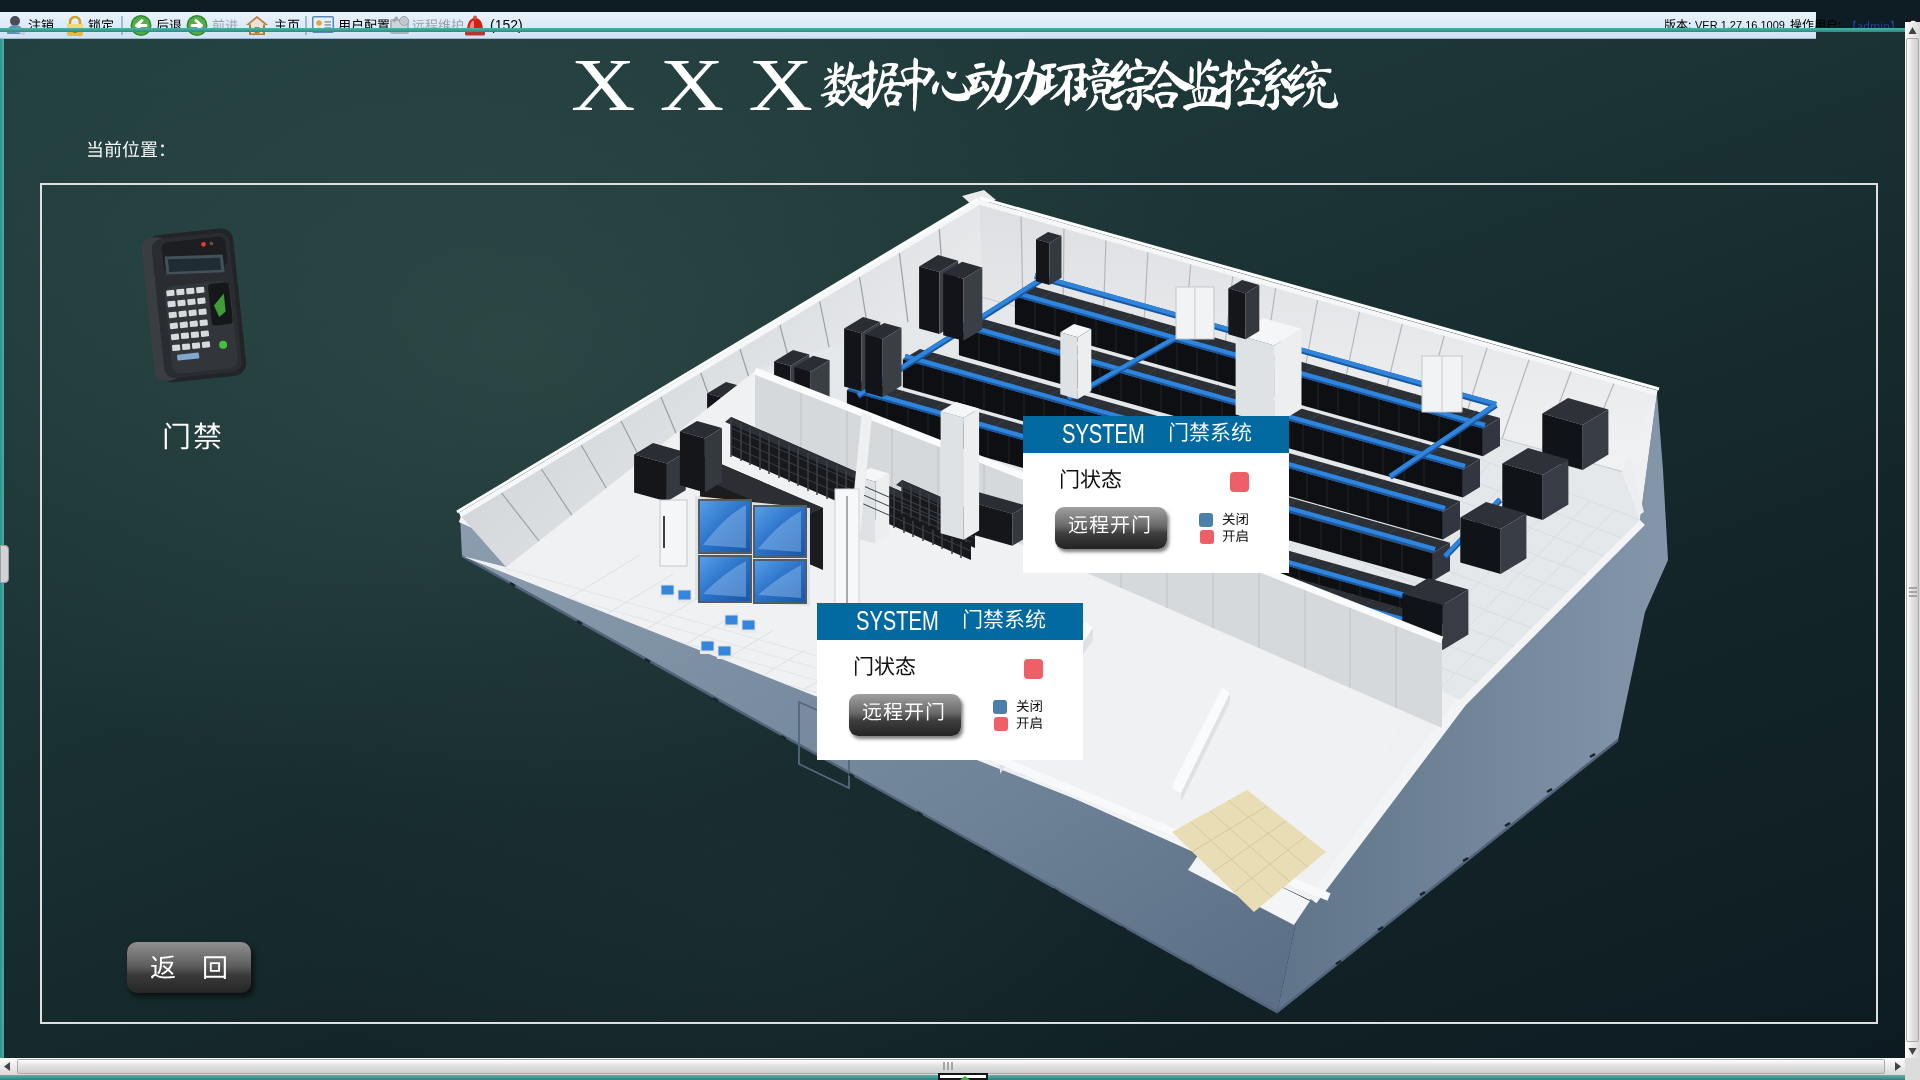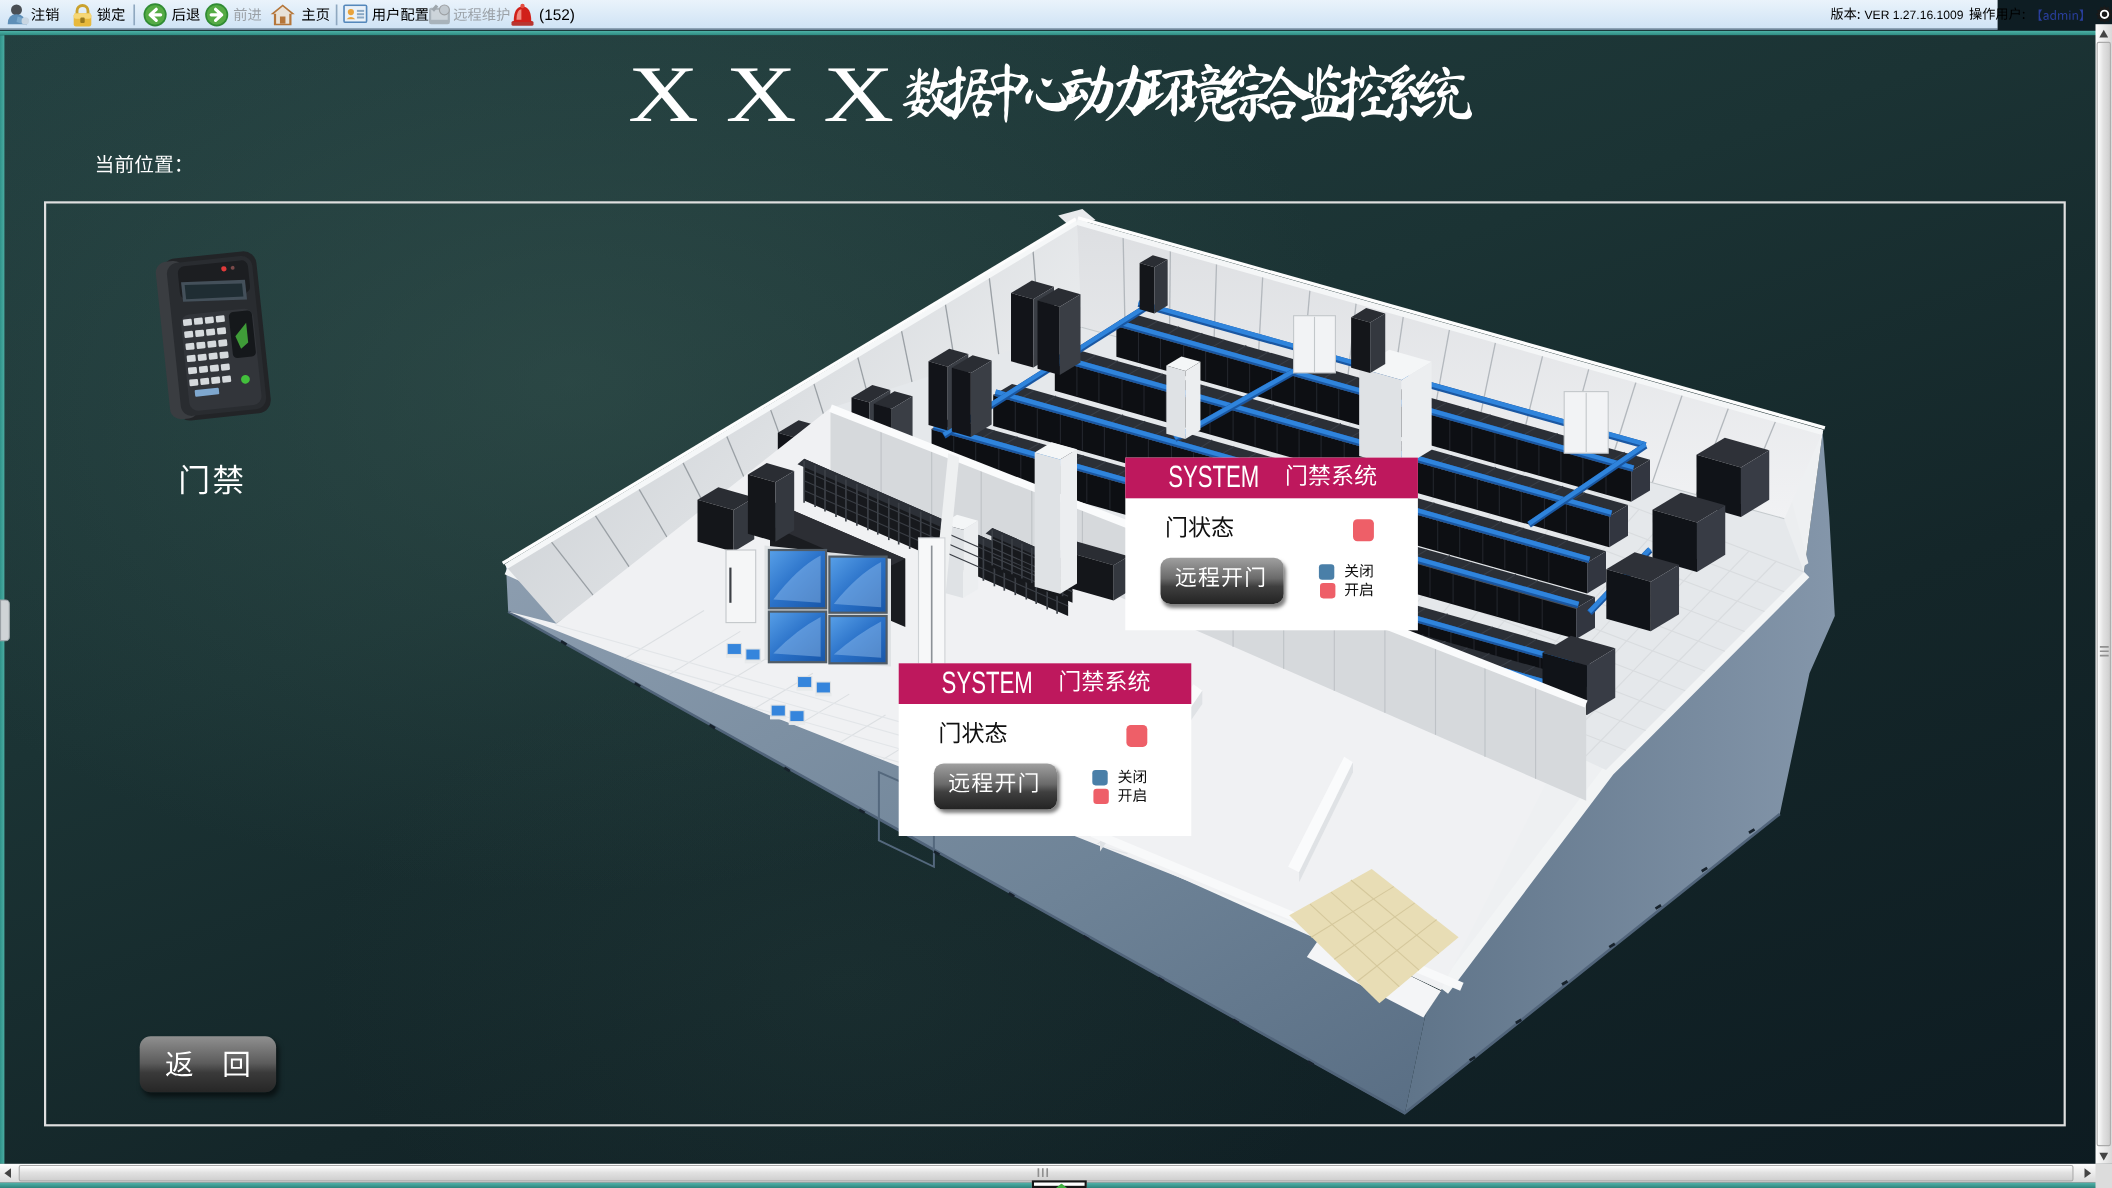--- a/index.html
+++ b/index.html
@@ -1,27 +1,27 @@
 <!DOCTYPE html>
 <html><head><meta charset="utf-8"><title>XXX</title>
 <style>
 *{margin:0;padding:0;box-sizing:border-box}
 html,body{width:1920px;height:1080px;overflow:hidden;background:#0e1d23;font-family:"Liberation Sans",sans-serif}
-#toolbar{position:absolute;left:0;top:0;width:1816px;height:27px;background:linear-gradient(#eaf3fb,#cfe3f5);border-bottom:1px solid #9db8d2}
+#toolbar{position:absolute;left:0;top:12px;width:1816px;height:27px;background:linear-gradient(#eaf3fb,#cfe3f5);border-bottom:1px solid #9db8d2}
 #tealtop{position:absolute;left:0;top:28px;width:1920px;height:4px;background:linear-gradient(#4eb3a8,#2d8a80)}
 #main{position:absolute;left:0;top:32px;width:1920px;height:1048px;
  background:radial-gradient(1150px 750px at 27% 30%, rgba(60,92,86,0.44), rgba(60,92,86,0) 62%),
  radial-gradient(800px 500px at 40% 82%, rgba(52,82,78,0.18), rgba(52,82,78,0) 60%),
  linear-gradient(160deg,#234040 0%,#1b3334 38%,#142629 64%,#0d1b21 100%)}
 #lteal{position:absolute;left:0;top:32px;width:4px;height:1026px;background:linear-gradient(90deg,#31928a,#49ada2)}
 #bteal{position:absolute;left:0;top:1075px;width:1920px;height:5px;background:linear-gradient(#53b5ac,#2e837c)}
 #border{position:absolute;left:40px;top:183px;width:1838px;height:841px;border:2px solid #dfdfdf}
 #scene{position:absolute;left:0;top:0}
 .panel{position:absolute;width:266px;height:157px;background:#fff}
-.phd{position:relative;height:37px;background:#be185d;color:#fff}
+.phd{position:relative;height:37px;background:#0369a1;color:#fff}
 .pbody{position:relative;height:120px}
 .ind{position:absolute;left:207px;top:19px;width:19px;height:20px;border-radius:4px;background:#ee5f68}
 .rbtn{position:absolute;left:32px;top:54px;width:112px;height:42px;border-radius:9px;background:linear-gradient(180deg,#a0a0a0,#6a6a6a 45%,#3f3f3f 62%,#232323);box-shadow:2px 3px 3.5px rgba(0,0,0,0.5);text-align:center}
 .lgd{position:absolute;width:14px;height:14px;border-radius:3px}
 .lblue{left:176px;top:60px;background:#4a7fa8}
 .lred{left:177px;top:77px;background:#ee5f68}
 #fanhui{position:absolute;left:127px;top:942px;width:124px;height:51px;border-radius:10px;background:linear-gradient(180deg,#909090,#5c5c5c 48%,#3a3a3a 65%,#262626);box-shadow:2.5px 3.5px 5px rgba(0,0,0,0.55)}
 #hscroll{position:absolute;left:0;top:1058px;width:1920px;height:17px;background:linear-gradient(#fdfdfd,#d9d9d9)}
 #hthumb{position:absolute;left:17px;top:1059px;width:1868px;height:15px;border:1px solid #aaa;border-radius:2px;background:linear-gradient(#fff,#e2e2e2 45%,#cfcfcf)}
 #vscroll{position:absolute;left:1905px;top:22px;width:15px;height:1036px;background:linear-gradient(90deg,#fdfdfd,#d9d9d9)}

